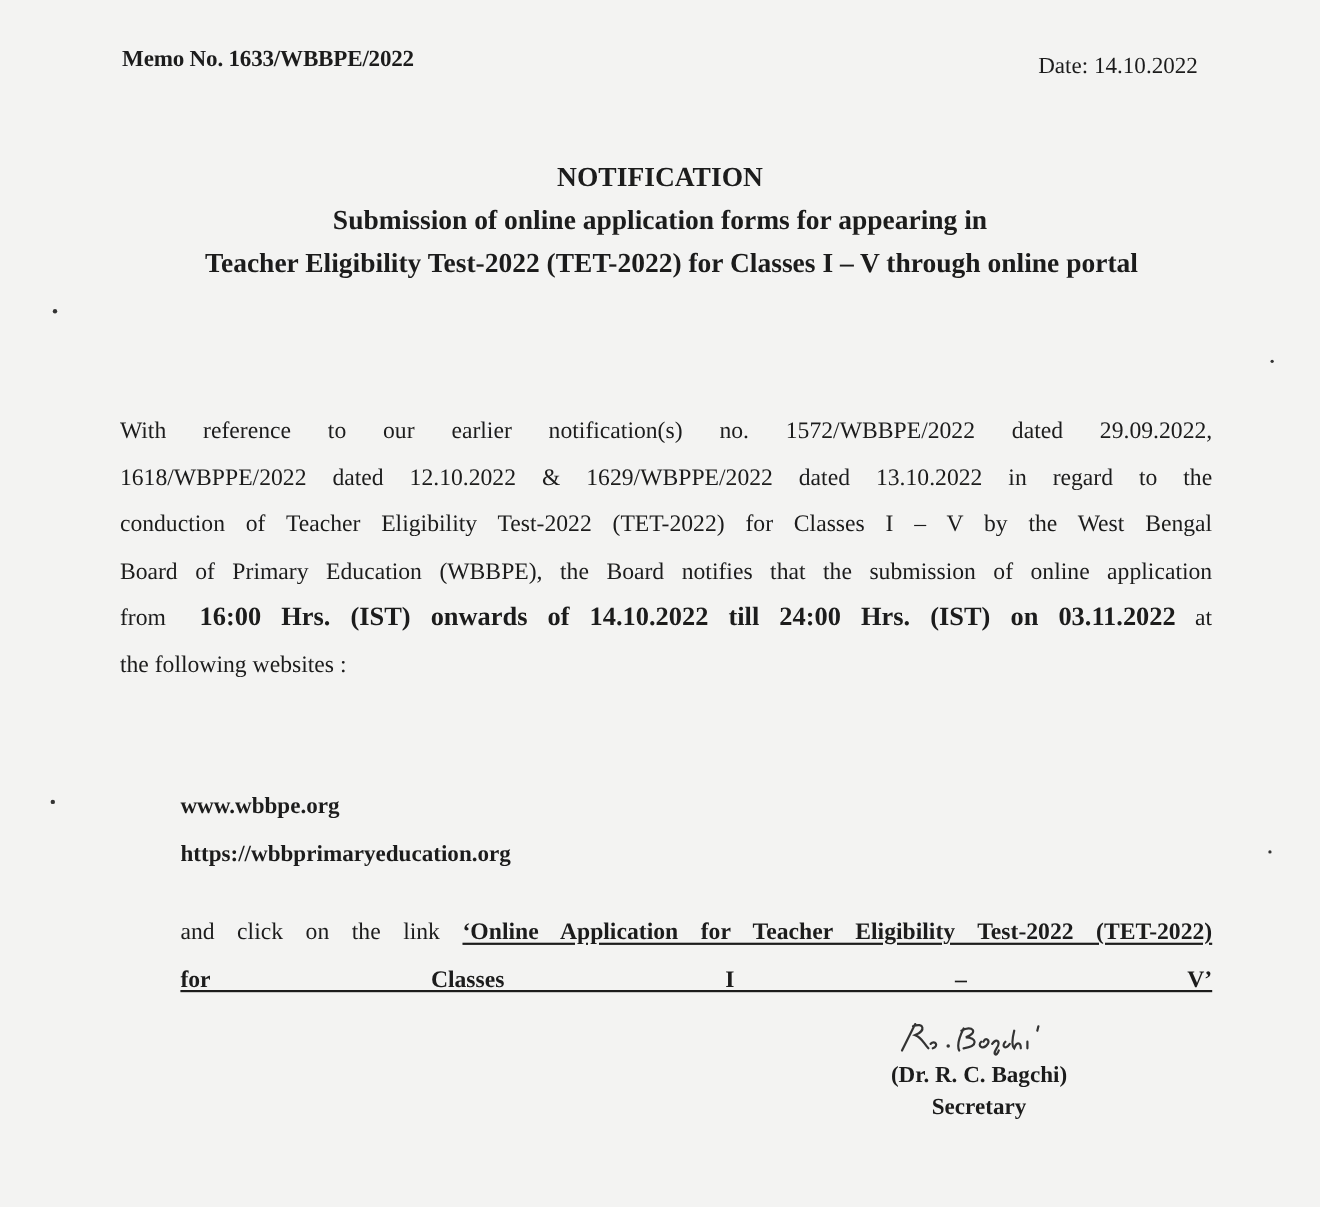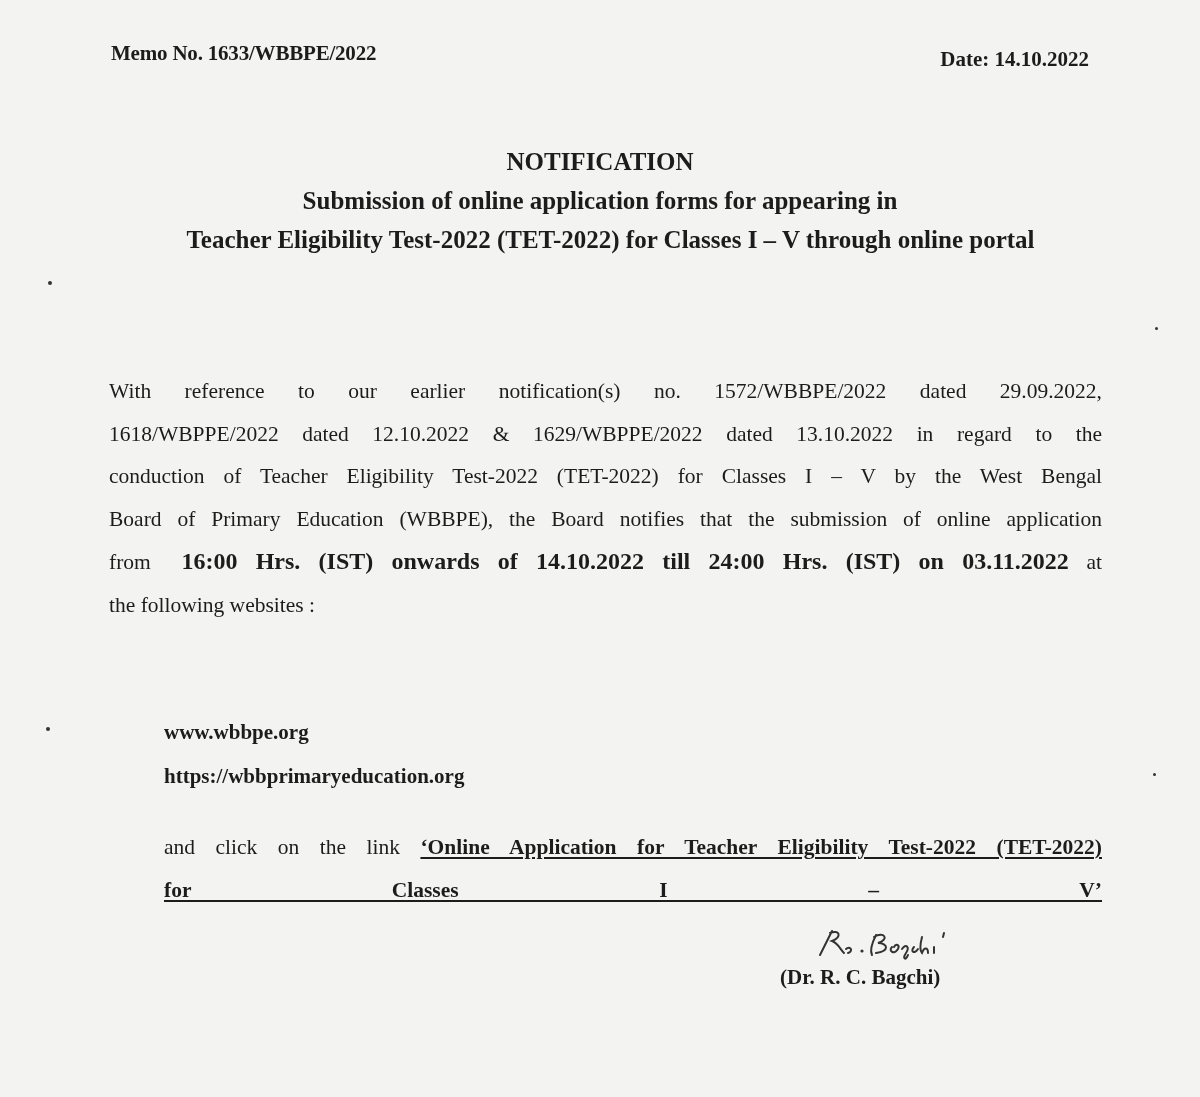--- a/index.html
+++ b/index.html
@@ -5,37 +5,37 @@
   html, body { margin: 0; padding: 0; }
   body {
     width: 1200px; height: 1097px; overflow: hidden;
     background: #f3f3f2;
     font-family: "Liberation Serif", "DejaVu Serif", serif;
     color: #1c1c1c;
     position: relative;
   }
   .page { position: absolute; inset: 0; }
   .memo { position: absolute; left: 111px; top: 41px; font-weight: bold; font-size: 21px; letter-spacing: -0.2px; }
-  .date { position: absolute; right: 111px; top: 47px; font-weight: bold; font-size: 21px; }
+  .date { position: absolute; right: 111px; top: 47px; font-weight: normal; font-size: 21px; }
   .title-block { position: absolute; left: 0; right: 0; top: 142px; text-align: center; font-weight: bold; font-size: 25px; line-height: 39px; }
   .title-block div { white-space: nowrap; }
   .title-line4 { padding-left: 21px; }
   .body-para {
     position: absolute; left: 109px; width: 993px; top: 370px;
     font-size: 21.5px; line-height: 42.5px; text-align: justify;
     text-align-last: left;
   }
   .body-para b { font-size: 24px; margin-left: 13px; }
   .line { display: block; text-align: justify; text-align-last: justify; white-space: nowrap; }
   .line.last { text-align-last: left; }
   .sites { position: absolute; left: 164px; top: 710px; font-weight: bold; font-size: 21px; line-height: 44px; }
   .click-para { position: absolute; left: 164px; top: 826px; width: 938px; font-size: 21.5px; line-height: 43px; }
   .click-para .line { text-align-last: justify; }
   .link { font-weight: bold; text-decoration: underline; text-decoration-thickness: 2px; text-underline-offset: 3px; color: #1c1c1c; }
-  .sig { position: absolute; left: 780px; top: 925px; width: 220px; text-align: left; }
+  .sig { position: absolute; left: 780px; top: 925px; width: 220px; text-align: center; }
   .sig svg { display: block; margin: 0 auto; }
   .sig-name { font-weight: bold; font-size: 21px; line-height: 29px; }
   .dot { position: absolute; width: 4px; height: 4px; background: #333; border-radius: 50%; }
 </style>
 </head>
 <body>
 
 <div class="page">
 
   <div class="memo">Memo No. 1633/WBBPE/2022</div>
@@ -66,20 +66,21 @@
     <span class="line last"><span class="link">for Classes I – V’</span></span>
   </div>
 
   <div class="sig">
     <svg width="160" height="38" viewBox="0 0 160 38">
       <path d="M22 6 C18 14 14 22 10 30 M20 8 C30 4 32 12 22 16 C28 18 30 24 34 28 M36 24 C40 20 44 26 38 28" fill="none" stroke="#333" stroke-width="2" stroke-linecap="round"></path>
       <circle cx="52" cy="26" r="1.6" fill="#333"></circle>
       <path d="M66 10 C62 18 60 26 62 30 M64 12 C74 6 80 14 68 18 C78 18 80 26 66 28 M82 22 C78 26 84 30 88 24 C90 20 86 18 84 22 M92 24 C96 18 100 22 96 28 C92 34 96 36 98 30 M104 22 C100 26 104 30 108 24 M112 12 C110 20 110 26 112 28 C114 22 118 22 118 28 M124 22 L124 28 M134 8 L133 12" fill="none" stroke="#333" stroke-width="2" stroke-linecap="round"></path>
     </svg>
     <div class="sig-name">(Dr. R. C. Bagchi)</div>
+    <div class="sig-name">Secretary</div>
   </div>
 
   <div class="dot" style="left:48px; top:281px;"></div>
   <div class="dot" style="left:46px; top:727px;"></div>
   <div class="dot" style="left:1155px; top:327px; width:3px; height:3px;"></div>
   <div class="dot" style="left:1153px; top:773px; width:3px; height:3px;"></div>
 
 </div>
 
 </body></html>

